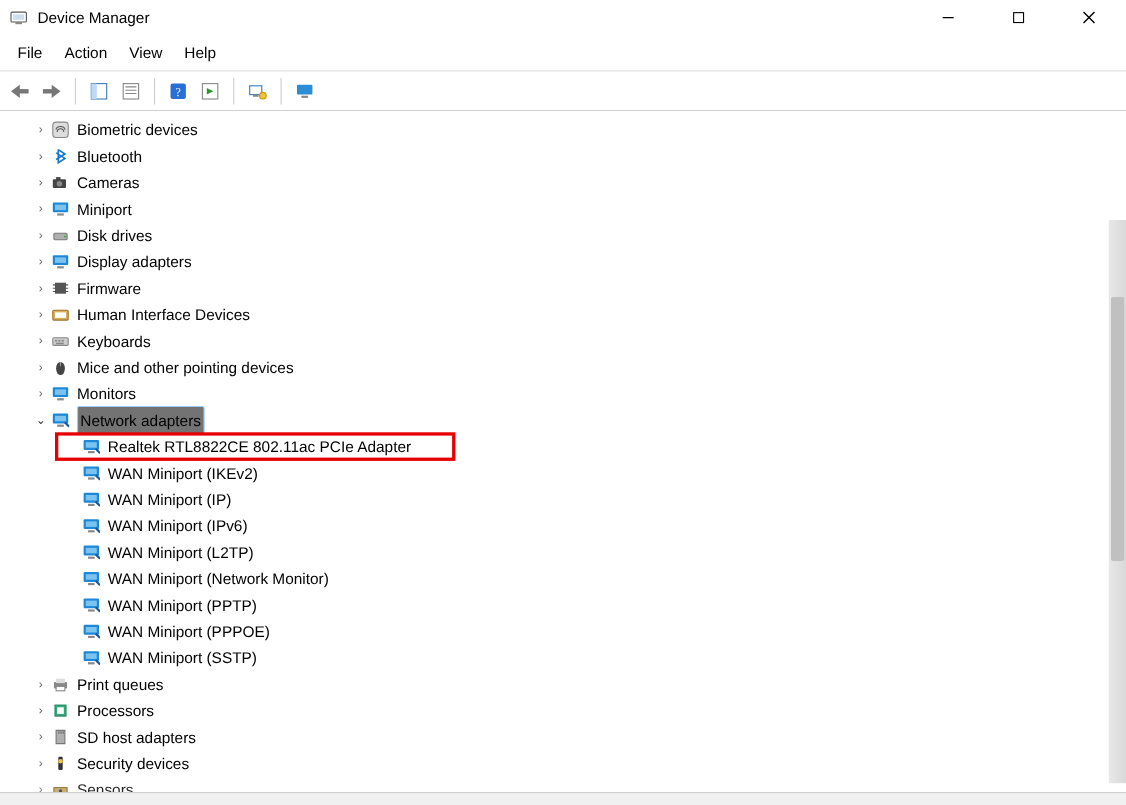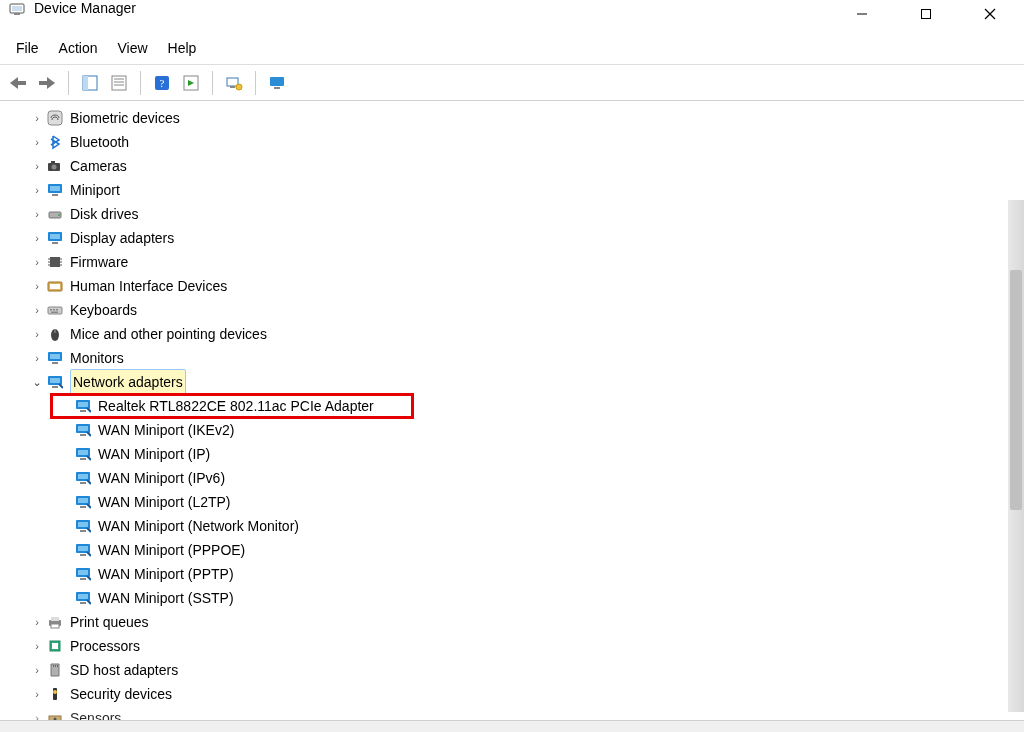--- a/index.html
+++ b/index.html
@@ -9,21 +9,21 @@
     font-size: 14px;
     background: #fff;
     color: #000;
     width: 1024px;
     height: 732px;
     overflow: hidden;
     position: relative;
   }
   .title-bar {
     display: flex;
-    align-items: flex-start;
+    align-items: center;
     height: 32px;
     padding: 0 4px;
   }
   .title-bar .app-icon {
     width: 18px; height: 18px;
     margin: 0 8px 0 4px;
     display: inline-flex; align-items: center; justify-content: center;
   }
   .title-bar .title { font-size: 14px; }
   .title-bar .spacer { flex: 1; }
@@ -73,21 +73,21 @@
   }
   .chev.down { color: #404040; }
   .icon {
     width: 18px; height: 18px;
     margin: 0 6px 0 2px;
     display: inline-flex; align-items: center; justify-content: center;
   }
   .indent1 { padding-left: 22px; }
   .indent2 { padding-left: 50px; }
   .selected {
-    background: #fef9c3;
+    background: #737373;
     border: 1px solid #9ac9ff;
     border-radius: 2px;
     padding: 0 2px;
   }
   .highlight-box {
     border: 3px solid #e60000;
     padding: 0;
     position: absolute;
   }
   .scrollbar-right {
@@ -380,30 +380,30 @@
         </span>
         <span class="label-text">WAN Miniport (Network Monitor)</span>
       </div>
       <div class="row indent2">
         <span class="chev"></span>
         <span class="icon">
           <svg width="16" height="16" viewBox="0 0 16 16">
             <use href="#i-network"></use>
           </svg>
         </span>
+        <span class="label-text">WAN Miniport (PPTP)</span>
+      </div>
+      <div class="row indent2">
+        <span class="chev"></span>
+        <span class="icon">
+          <svg width="16" height="16" viewBox="0 0 16 16">
+            <use href="#i-network"></use>
+          </svg>
+        </span>
         <span class="label-text">WAN Miniport (PPPOE)</span>
-      </div>
-      <div class="row indent2">
-        <span class="chev"></span>
-        <span class="icon">
-          <svg width="16" height="16" viewBox="0 0 16 16">
-            <use href="#i-network"></use>
-          </svg>
-        </span>
-        <span class="label-text">WAN Miniport (PPTP)</span>
       </div>
       <div class="row indent2">
         <span class="chev"></span>
         <span class="icon">
           <svg width="16" height="16" viewBox="0 0 16 16">
             <use href="#i-network"></use>
           </svg>
         </span>
         <span class="label-text">WAN Miniport (SSTP)</span>
       </div>

